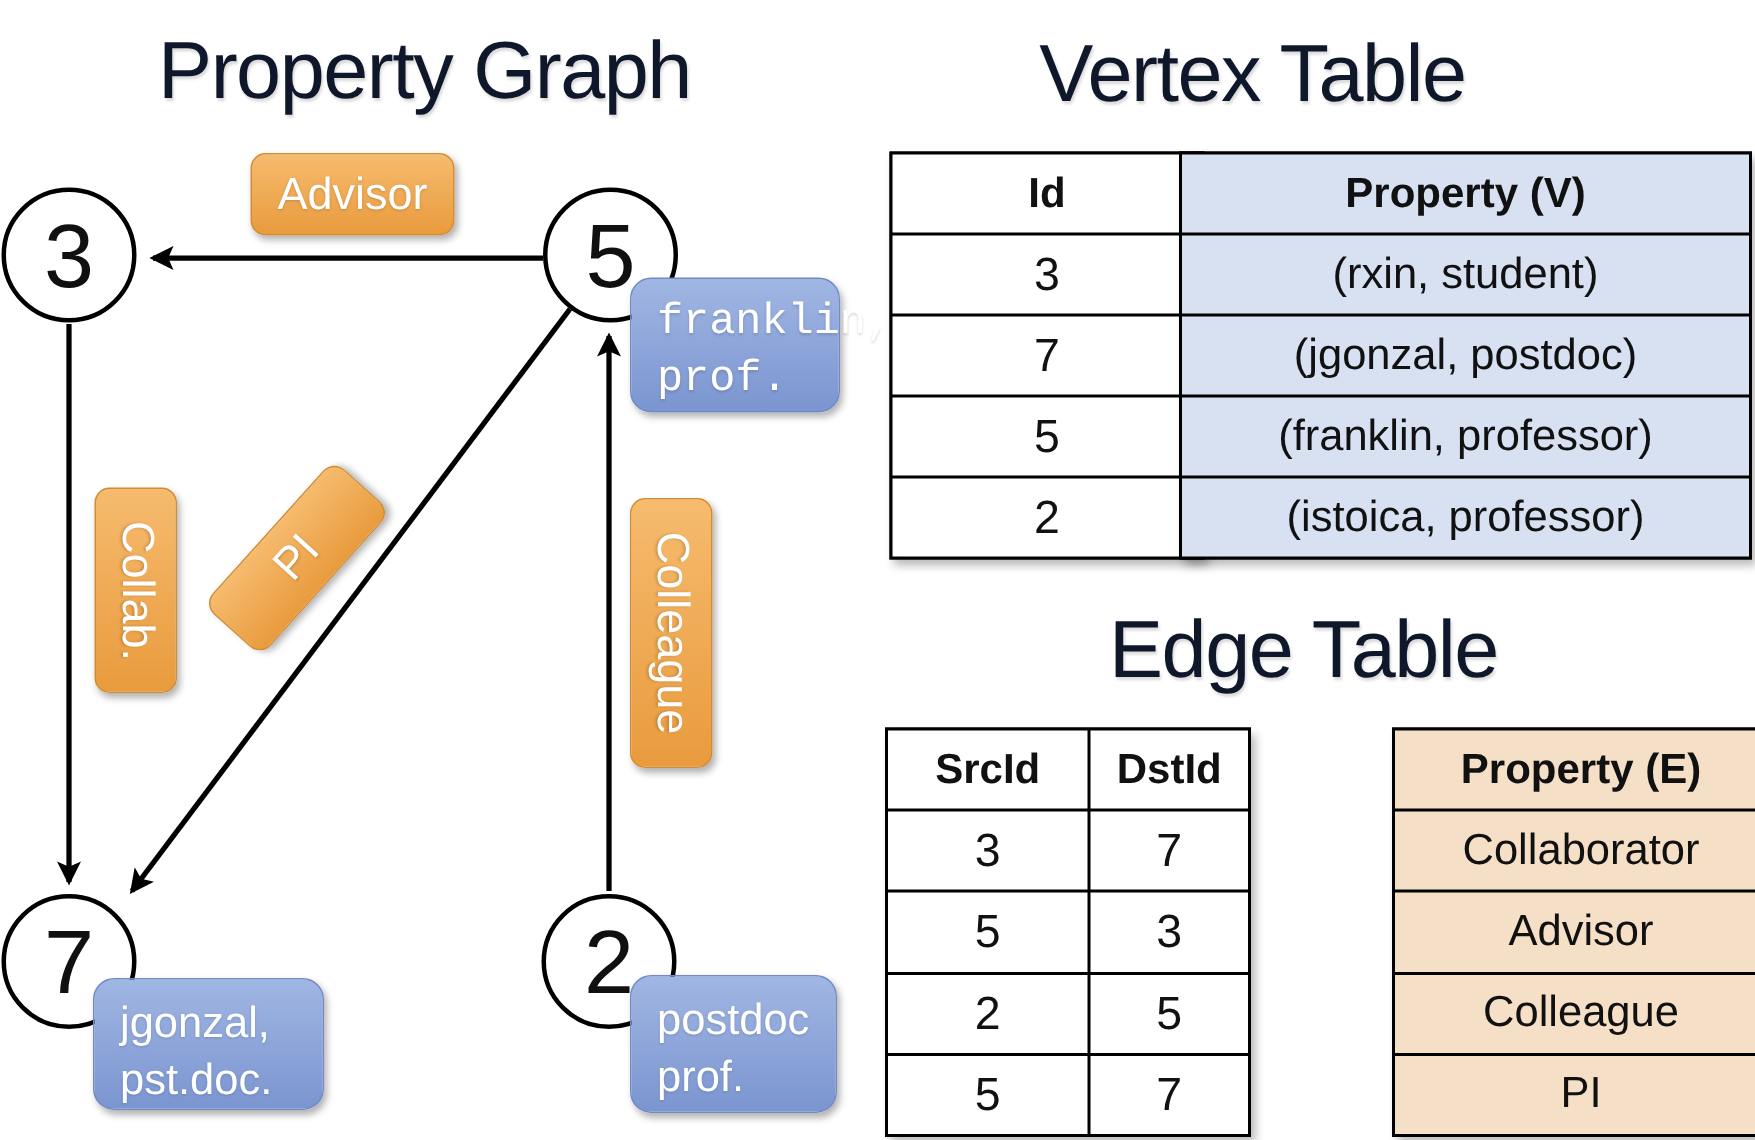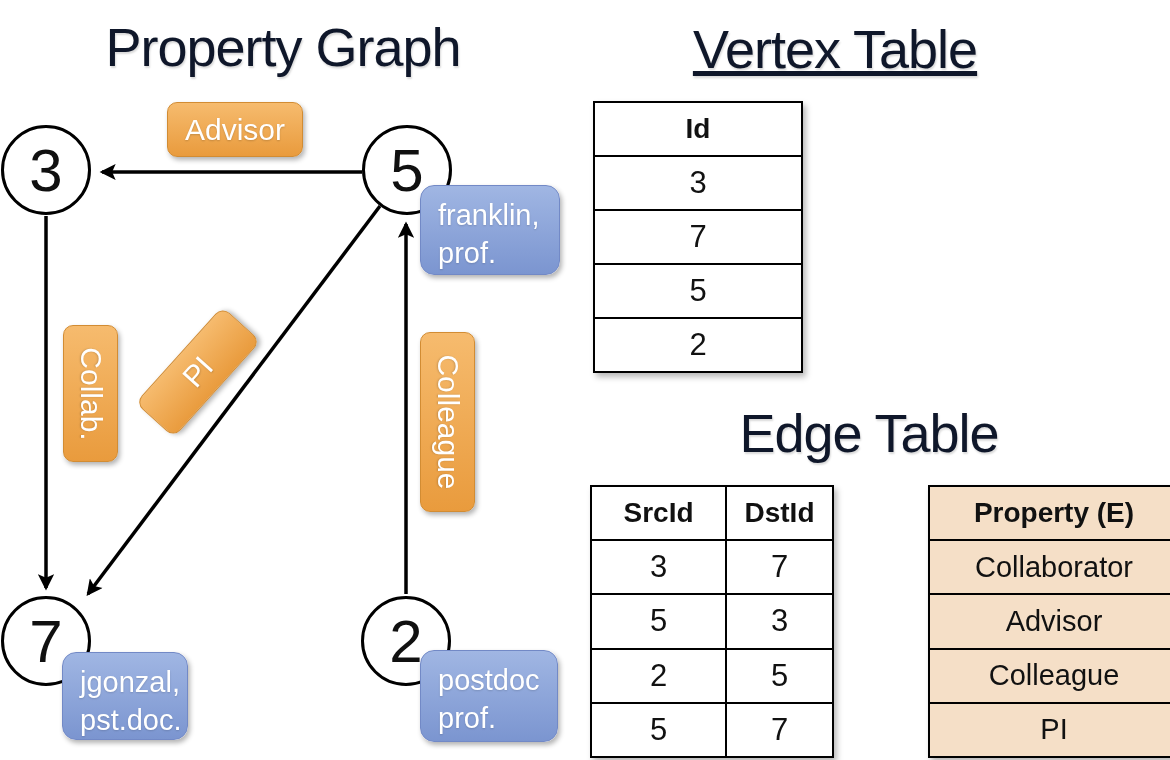--- a/index.html
+++ b/index.html
@@ -51,21 +51,21 @@
   .cell.eprop{background:#f5dfc7;}
   .cell.propval{font-size:29px;}
   svg{position:absolute;left:0;top:0;}
 </style>
 </head>
 <body>
 
 <div id="stage">
 
   <div class="title" style="left:33px;top:16px;width:500px;">Property Graph</div>
-  <div class="title" style="left:585px;top:18px;width:500px;text-decoration:underline;">Vertex Table</div>
+  <div class="title" style="left:585px;top:18px;width:500px;">Vertex Table</div>
   <div class="title" style="left:619px;top:402px;width:500px;">Edge Table</div>
 
   <div class="node" style="left:1px;top:125px;">
       <span>3</span>
     </div>
   <div class="node" style="left:362px;top:125px;">
       <span>5</span>
     </div>
   <div class="node" style="left:1px;top:596px;">
       <span>7</span>
@@ -92,41 +92,48 @@
   <div class="elabel" style="left:63px;top:325px;width:55px;height:137px;">
     <span class="vtext">Collab.</span>
   </div>
   <div class="elabel" style="left:133px;top:346px;width:130px;height:52px;transform:rotate(-48deg);">
     <span>PI</span>
   </div>
   <div class="elabel" style="left:420px;top:332px;width:55px;height:180px;">
     <span class="vtext">Colleague</span>
   </div>
 
-  <div class="vbox" style="left:420px;top:185px;width:140px;height:90px;">
+  <div class="vbox" style="left:420px;top:185px;width:140px;height:90px;font-family:Liberation Mono, monospace;">
     <div>franklin,</div>
     <div>prof.</div>
   </div>
-  <div class="vbox" style="left:62px;top:652px;width:126px;height:88px;">
+  <div class="vbox" style="left:62px;top:652px;width:154px;height:88px;">
     <div>jgonzal,</div>
     <div>pst.doc.</div>
   </div>
   <div class="vbox" style="left:420px;top:650px;width:138px;height:92px;">
     <div>postdoc</div>
     <div>prof.</div>
   </div>
 
   <div class="tbl" style="left:593px;top:101px;width:210px;height:272px;grid-template-rows:repeat(5,1fr);">
     <div class="cell hdr">Id</div>
     <div class="cell">3</div>
     <div class="cell">7</div>
     <div class="cell">5</div>
     <div class="cell">2</div>
   </div>
 
+  <div class="tbl" style="left:786px;top:101px;width:382px;height:272px;grid-template-rows:repeat(5,1fr);">
+    <div class="cell vprop hdr">Property (V)</div>
+    <div class="cell vprop propval">(rxin, student)</div>
+    <div class="cell vprop propval">(jgonzal, postdoc)</div>
+    <div class="cell vprop propval">(franklin, professor)</div>
+    <div class="cell vprop propval">(istoica, professor)</div>
+  </div>
 
   <div class="tbl" style="left:590px;top:485px;width:244px;height:273px;grid-template-columns:133px 1fr;grid-template-rows:repeat(5,1fr);">
     <div class="cell hdr">SrcId</div>
     <div class="cell hdr">DstId</div>
     <div class="cell">3</div>
     <div class="cell">7</div>
     <div class="cell">5</div>
     <div class="cell">3</div>
     <div class="cell">2</div>
     <div class="cell">5</div>

